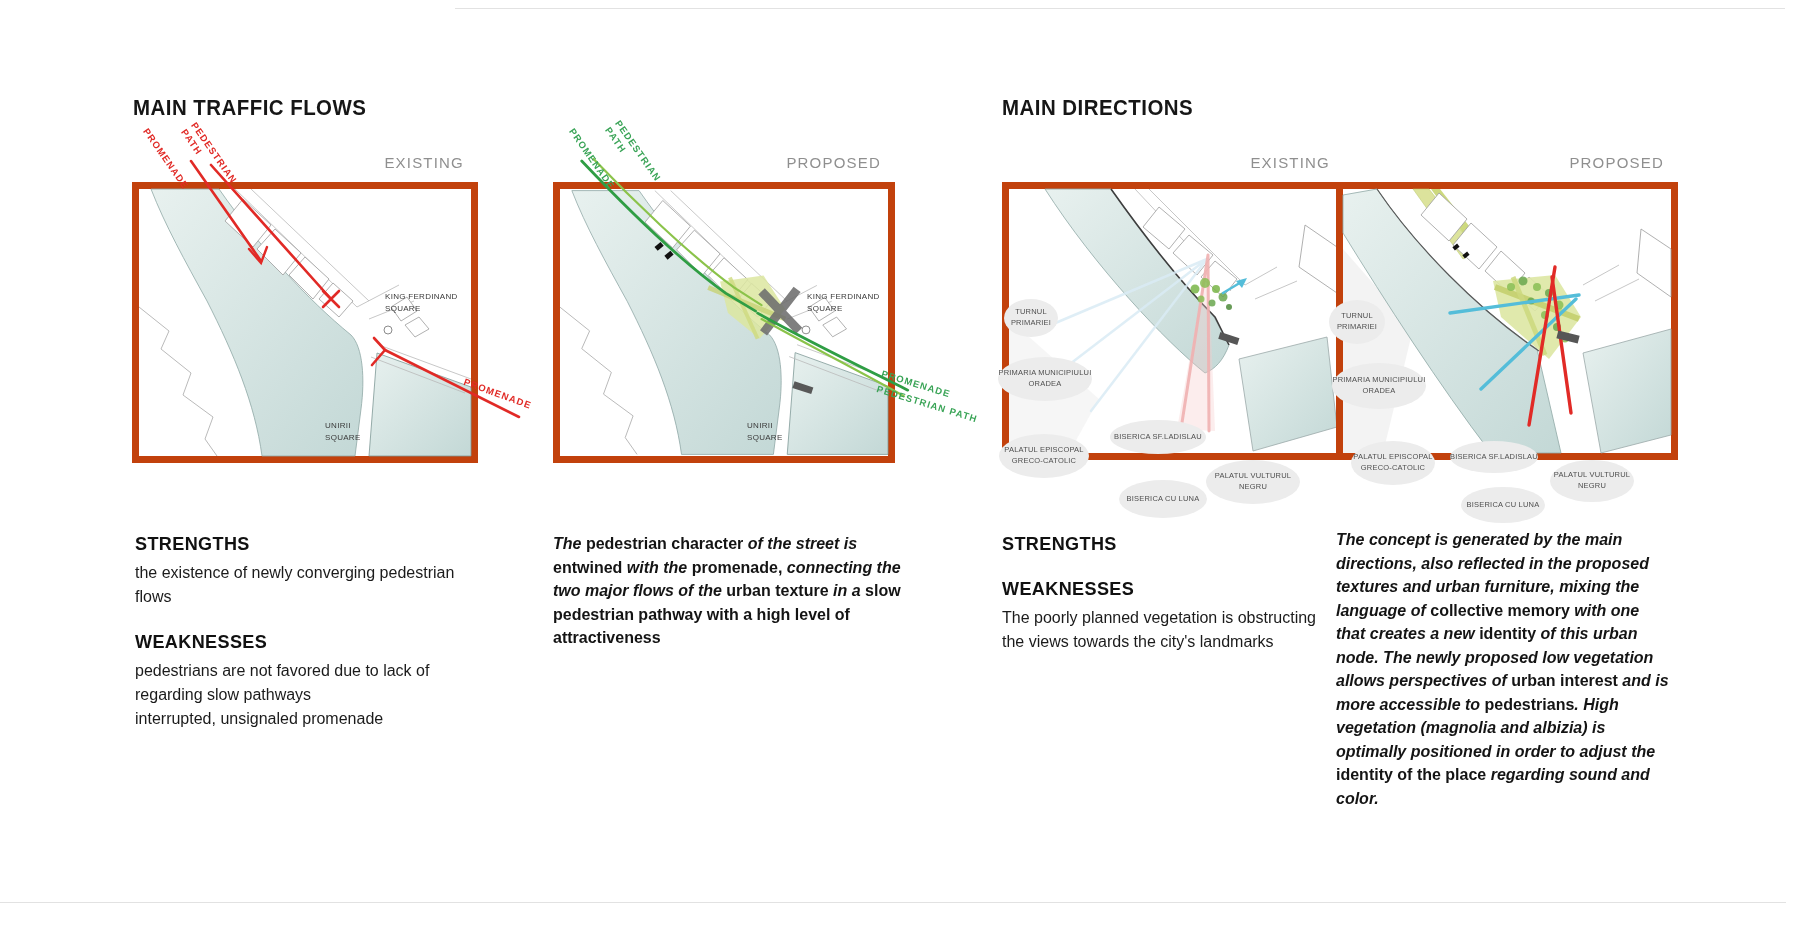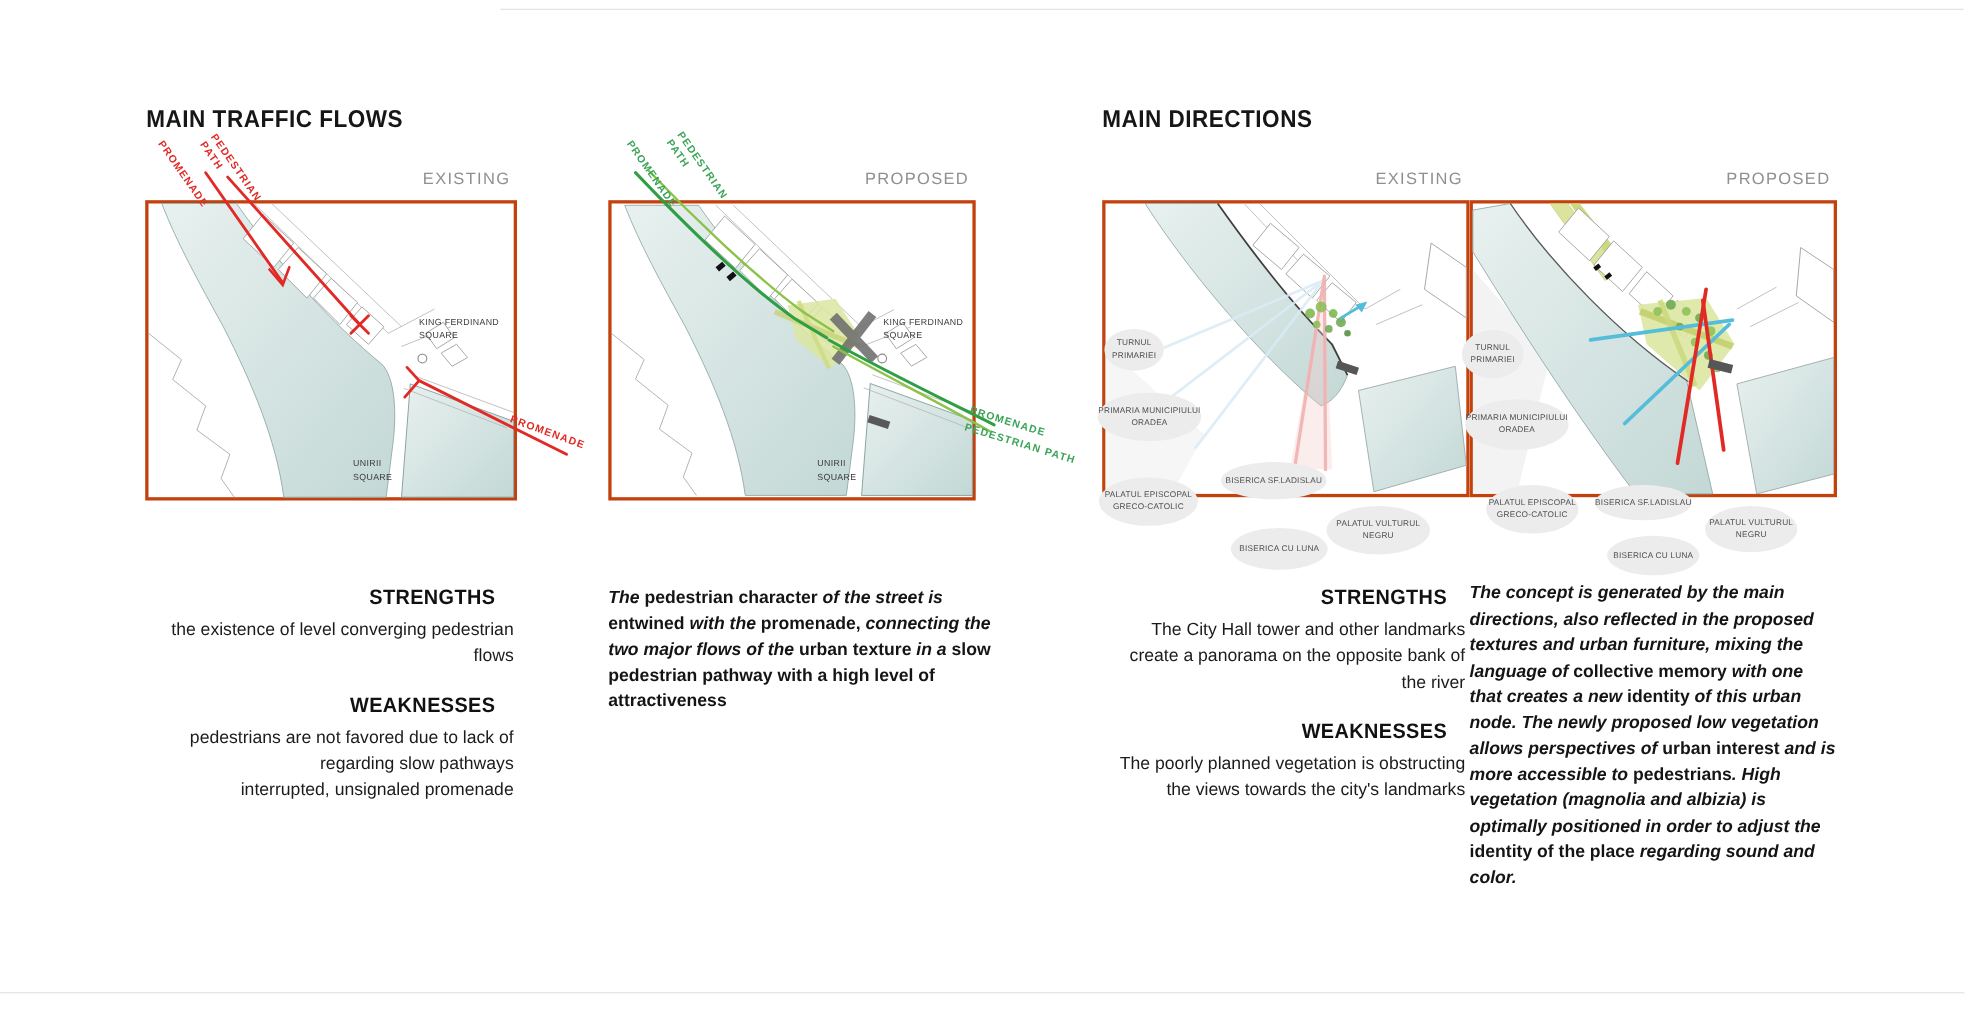--- a/index.html
+++ b/index.html
@@ -9,37 +9,37 @@
   }
   .hairline{position:absolute;height:1px;background:#e2e2e2;}
   .section-title{
     position:absolute;font-size:22px;font-weight:700;letter-spacing:.5px;color:#161616;
     transform:scaleX(.93);transform-origin:0 0;white-space:nowrap;
   }
   .variant-label{
     position:absolute;font-size:15px;font-weight:500;letter-spacing:1.2px;
     color:var(--muted_label,#8f8f8f);text-align:right;white-space:nowrap;
   }
-  .map-panel{position:absolute;border:3px solid #c2410c;background:#fff;}
+  .map-panel{position:absolute;border:7px solid #c2410c;background:#fff;}
   .map-panel svg{position:absolute;left:0;top:0;overflow:visible;}
   .rot-label{
     position:absolute;font-size:9.5px;font-weight:600;letter-spacing:1.1px;
     transform-origin:0 0;white-space:nowrap;line-height:1.25;
   }
   .lbl-red{color:var(--red,#e12a26);}
   .lbl-green{color:var(--green_label,#3aa457);}
   .map-text{
     position:absolute;font-size:8px;color:#3a3a3a;letter-spacing:.3px;line-height:1.55;white-space:nowrap;
   }
   .ellipse{
     position:absolute;background:var(--ellipse_bg,#ececec);border-radius:50%;
     display:flex;flex-direction:column;align-items:center;justify-content:center;
     font-size:7.5px;color:#4f4f4f;letter-spacing:.2px;line-height:1.45;text-align:center;white-space:nowrap;
   }
-  .text-block{position:absolute;font-size:16px;line-height:24px;color:#1b1b1b;text-align:right;}
+  .text-block{position:absolute;font-size:16px;line-height:24px;color:#1b1b1b;}
   .text-block h3{
     margin:0 0 5px 0;font-size:19px;font-weight:700;letter-spacing:.4px;color:#111;
     transform:scaleX(.95);transform-origin:0 0;
   }
   .text-block p{margin:0;}
   .text-block .group-gap{margin-top:21px;}
   .rich{position:absolute;font-size:16px;line-height:23.5px;color:#141414;}
   .run-i{font-style:italic;font-weight:700;}
   .run-b{font-style:normal;font-weight:700;}
   
@@ -168,21 +168,21 @@
   <span>PATH</span>
 </div>
 <div class="rot-label lbl-green" style="left:884px;top:366px;transform:rotate(17deg);line-height:1.7;">
   <span>PROMENADE</span><br>
   <span>PEDESTRIAN PATH</span>
 </div>
 
 
 <div class="text-block" style="left:135px;top:532px;width:332px;">
   <h3>STRENGTHS</h3>
-  <p>the existence of level converging pedestrian flows</p>
+  <p>the existence of newly converging pedestrian flows</p>
   <h3 class="group-gap">WEAKNESSES</h3>
   <p>pedestrians are not favored due to lack of regarding slow pathways</p>
   <p>interrupted, unsignaled promenade</p>
 </div>
 
 
 <div class="rich" style="left:553px;top:532px;width:348px;"><span class="run-i">The </span><span class="run-b">pedestrian character </span><span class="run-i">of the street is </span><span class="run-b">entwined </span><span class="run-i">with the </span><span class="run-b">promenade, </span><span class="run-i">connecting the two major flows of the </span><span class="run-b">urban texture </span><span class="run-i">in a </span><span class="run-b">slow pedestrian pathway with a high level of attractiveness</span></div>
 
 
 <div class="section-title" style="left:1002px;top:95px;">MAIN DIRECTIONS</div>
@@ -313,21 +313,20 @@
   <span>PALATUL VULTURUL</span>
   <span>NEGRU</span>
 </div>
 <div class="ellipse" style="left:1461px;top:487px;width:84px;height:36px;">
   <span>BISERICA CU LUNA</span>
 </div>
 
 
 <div class="text-block" style="left:1002px;top:532px;width:330px;">
   <h3>STRENGTHS</h3>
-  <p>The City Hall tower and other landmarks create a panorama on the opposite bank of the river</p>
   <h3 class="group-gap">WEAKNESSES</h3>
   <p>The poorly planned vegetation is obstructing the views towards the city's landmarks</p>
 </div>
 
 
 <div class="rich" style="left:1336px;top:528px;width:334px;"><span class="run-i">The concept is generated by the main directions, also reflected in the proposed textures and urban furniture, mixing the language of </span><span class="run-b">collective memory </span><span class="run-i">with one that creates a new </span><span class="run-b">identity </span><span class="run-i">of this urban node. The newly proposed low vegetation allows perspectives of </span><span class="run-b">urban interest </span><span class="run-i">and is more accessible to </span><span class="run-b">pedestrians</span><span class="run-i">. High vegetation (magnolia and albizia) is optimally positioned in order to adjust the </span><span class="run-b">identity of the place </span><span class="run-i">regarding sound and color.</span></div>
 
 
 
 

